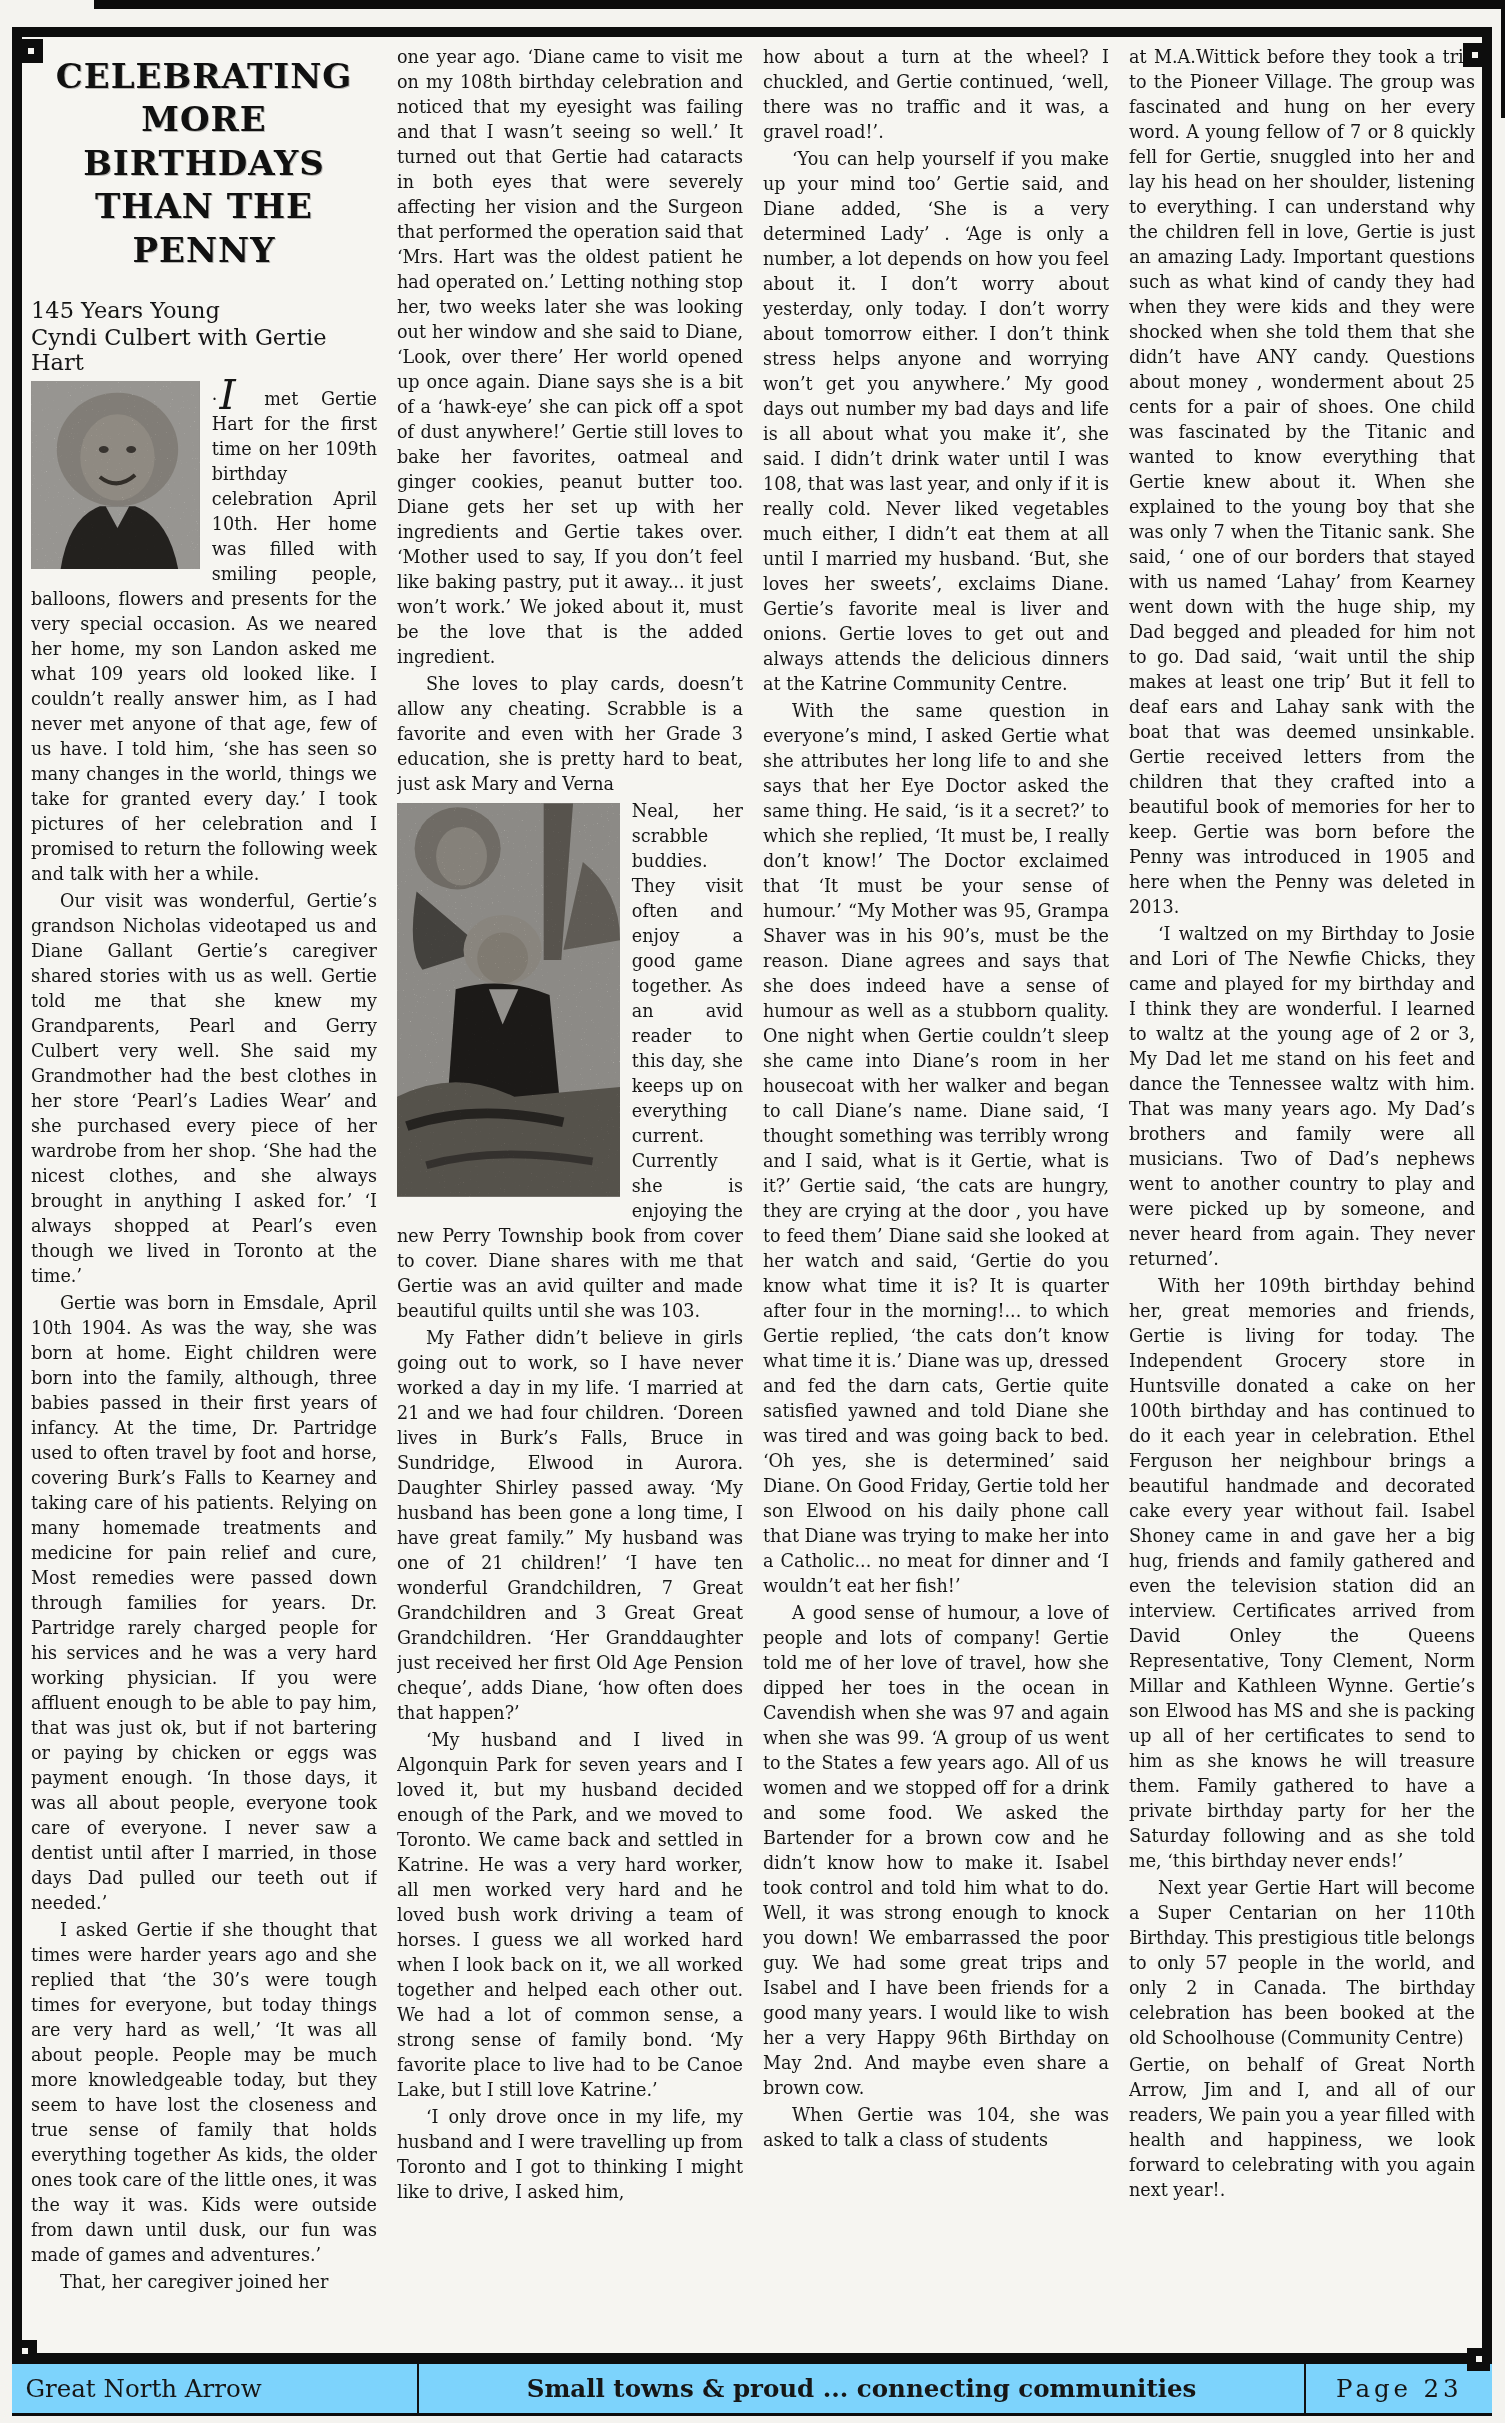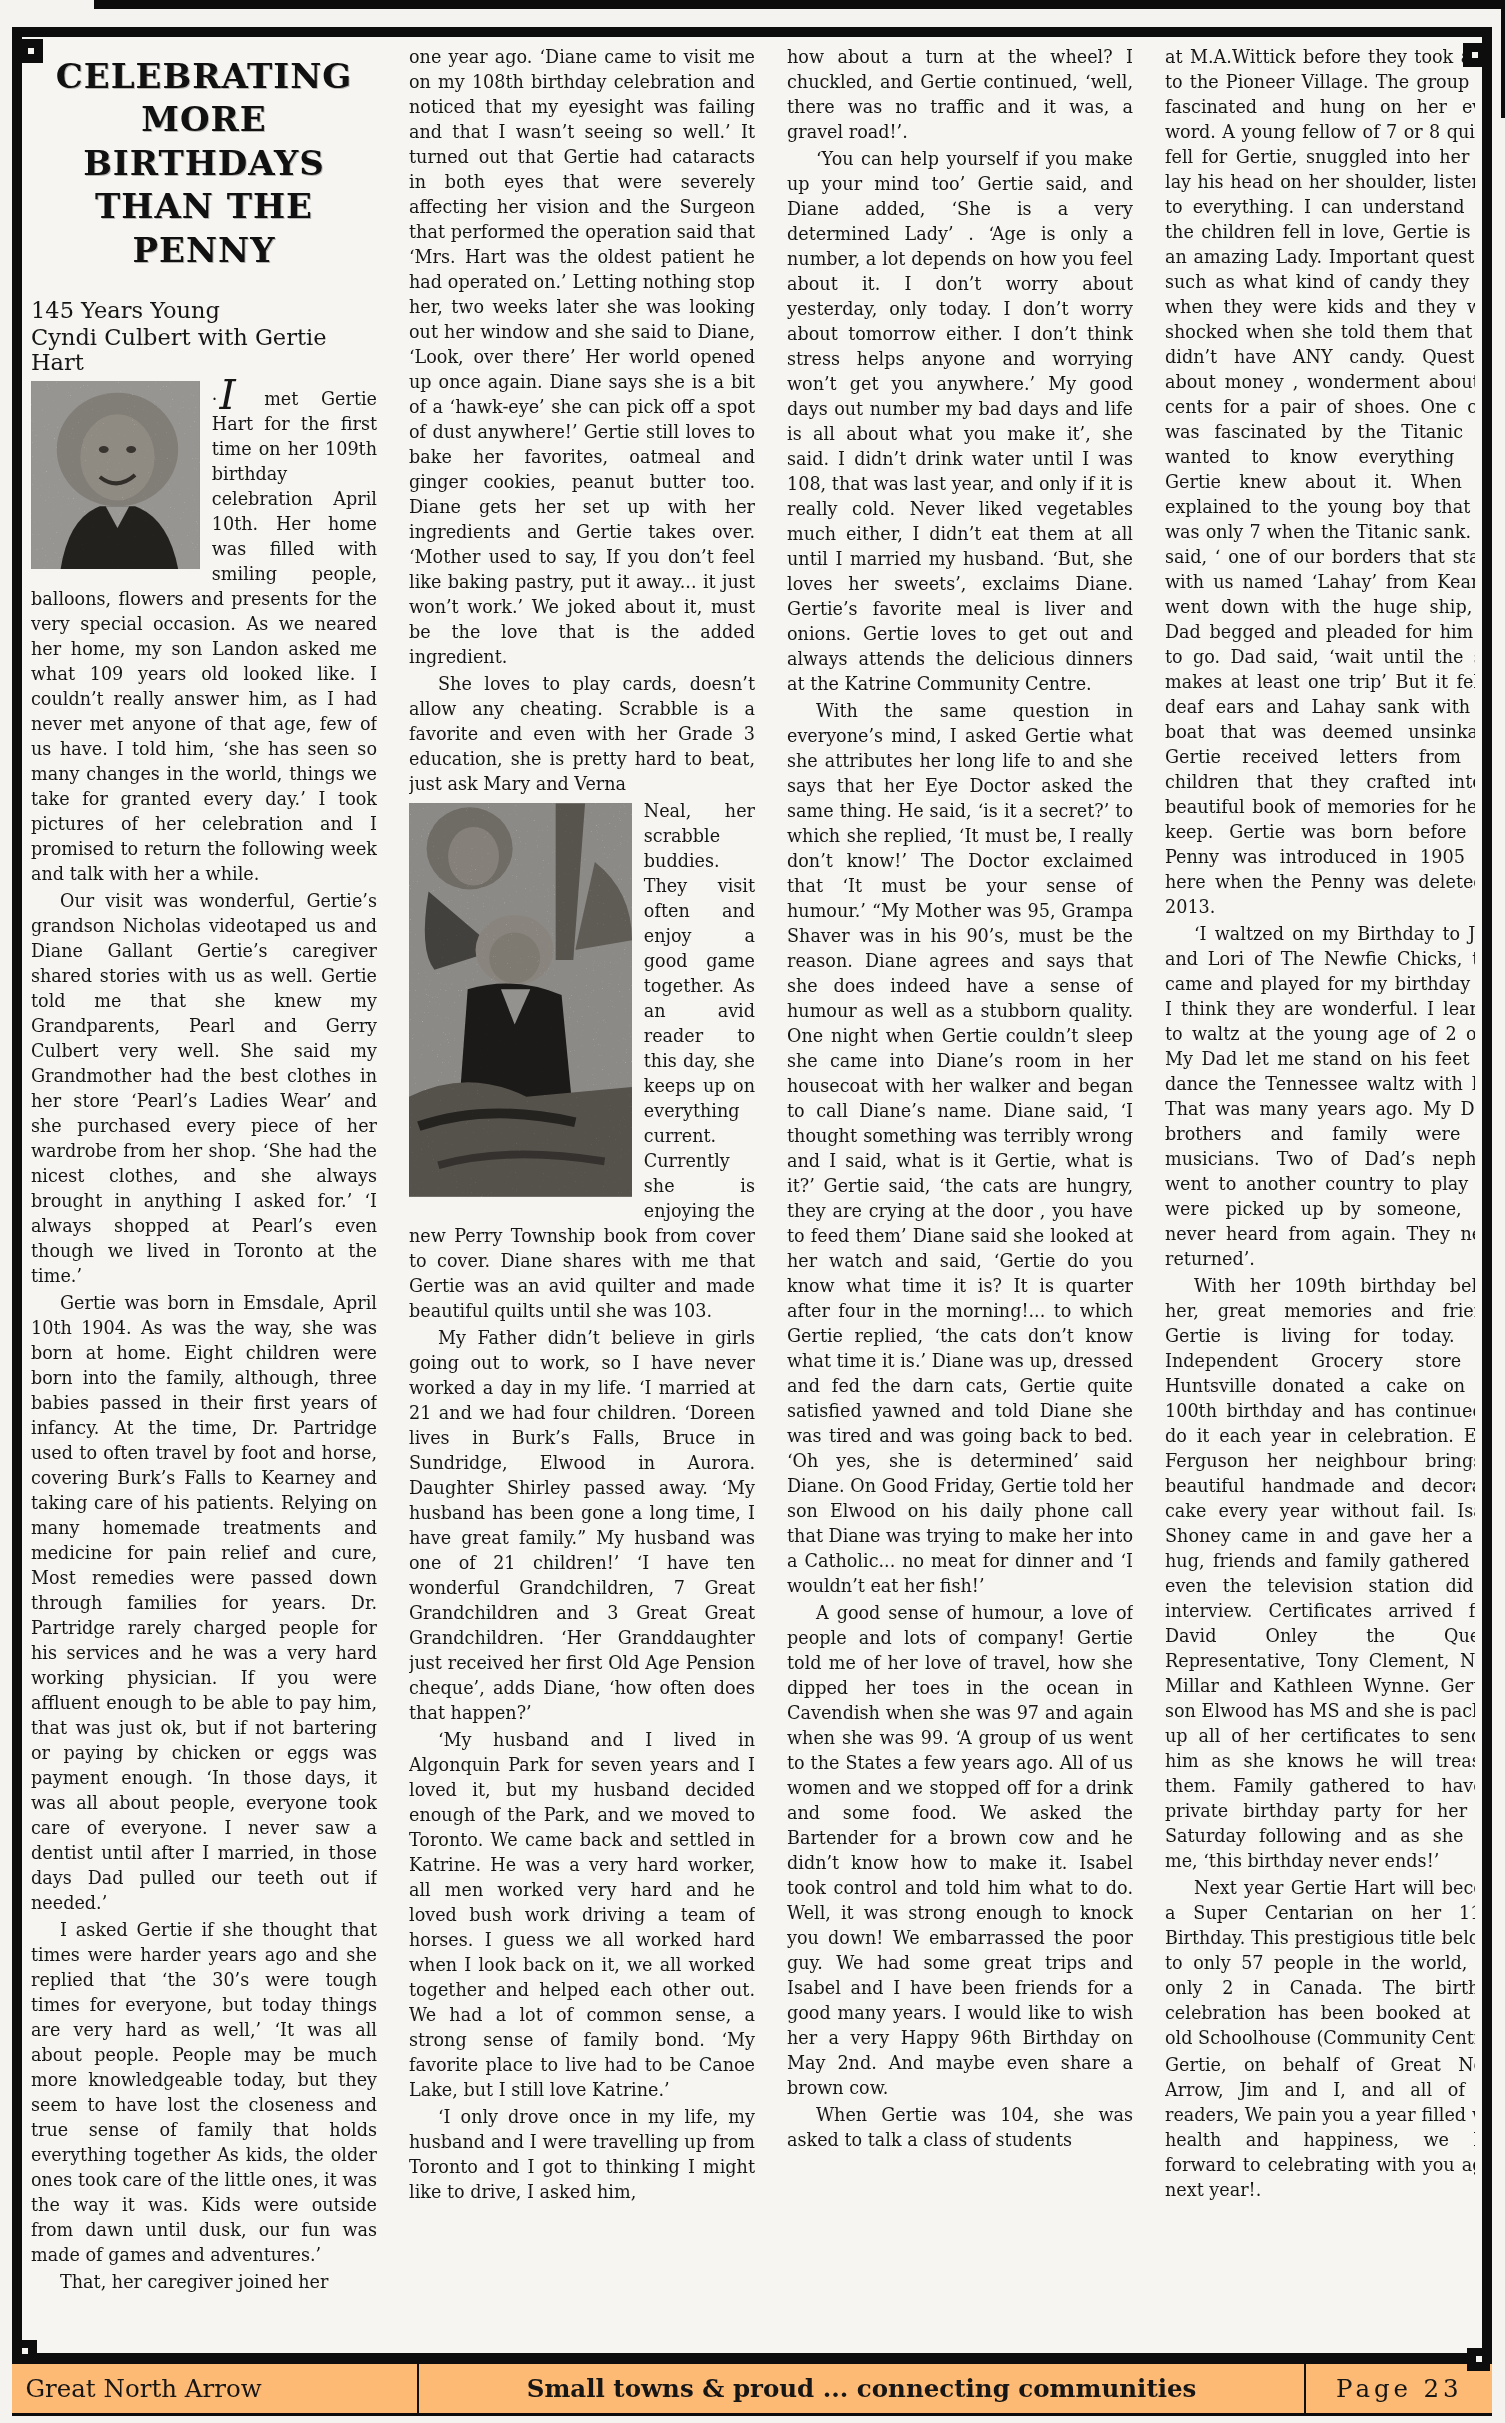--- a/index.html
+++ b/index.html
@@ -17,21 +17,21 @@
     background:#f6f5f1;
   }
   .corner{position:absolute;width:23.5px;height:23.5px;background:#0d0d0d;z-index:5;}
   .corner::after{content:"";position:absolute;width:5.9px;height:5.9px;background:#f6f5f1;left:8.8px;top:8.8px;}
   .corner.tl{top:39px;left:19.6px;}
   .corner.tr{top:43px;right:19.6px;}
   .corner.bl{bottom:61px;left:13.7px;}
   .corner.br{bottom:53px;right:15.7px;}
   .content{
     position:absolute;top:45px;left:31px;right:31px;bottom:63px;
-    display:flex;gap:32px;overflow:hidden;
+    display:flex;gap:20px;overflow:hidden;
   }
   .col{width:346px;flex:0 0 346px;overflow:hidden;
     font-size:17.6px;line-height:25px;text-align:justify;}
   .col p{margin:0 0 2px 0;text-indent:29px;}
   .col p.cont{text-indent:0;}
   h1{
     margin:9.8px 0 25.5px 0;
     font-size:34px;line-height:1.28;font-weight:700;
     text-align:center;letter-spacing:1px;color:#111;
     text-shadow:1px 1px 0 rgba(0,0,0,.25);
@@ -43,21 +43,21 @@
   .photo.portrait{width:169px;height:188px;}
   .photo.visit{width:223px;height:394px;}
   .dropmark{font-size:17.6px;}
   .dropcap{
     font-size:41px;font-style:italic;font-weight:500;line-height:0.7;
     padding:0 5.9px 0 2px;position:relative;top:3.9px;
   }
   .footer{
     position:absolute;left:11.8px;right:13.7px;bottom:7.8px;height:49px;
     border-top:11.8px solid #0d0d0d;border-bottom:3.9px solid #0d0d0d;
-    background:#fdba74;display:flex;align-items:center;
+    background:#7dd3fc;display:flex;align-items:center;
     font-size:24.5px;
   }
   .footer .f-left{width:407px;padding-left:13.7px;box-sizing:border-box;border-right:2.9px solid #111;height:100%;display:flex;align-items:center;}
   .footer .f-center{flex:1;text-align:right;height:100%;display:flex;align-items:center;justify-content:center;font-weight:bold;}
   .footer .f-right{width:186px;border-left:2.9px solid #111;height:100%;display:flex;align-items:center;justify-content:center;letter-spacing:3.9px;text-align:center;}
 </style>
 </head>
 <body>
 
 <div class="scan-edge-top"></div>

